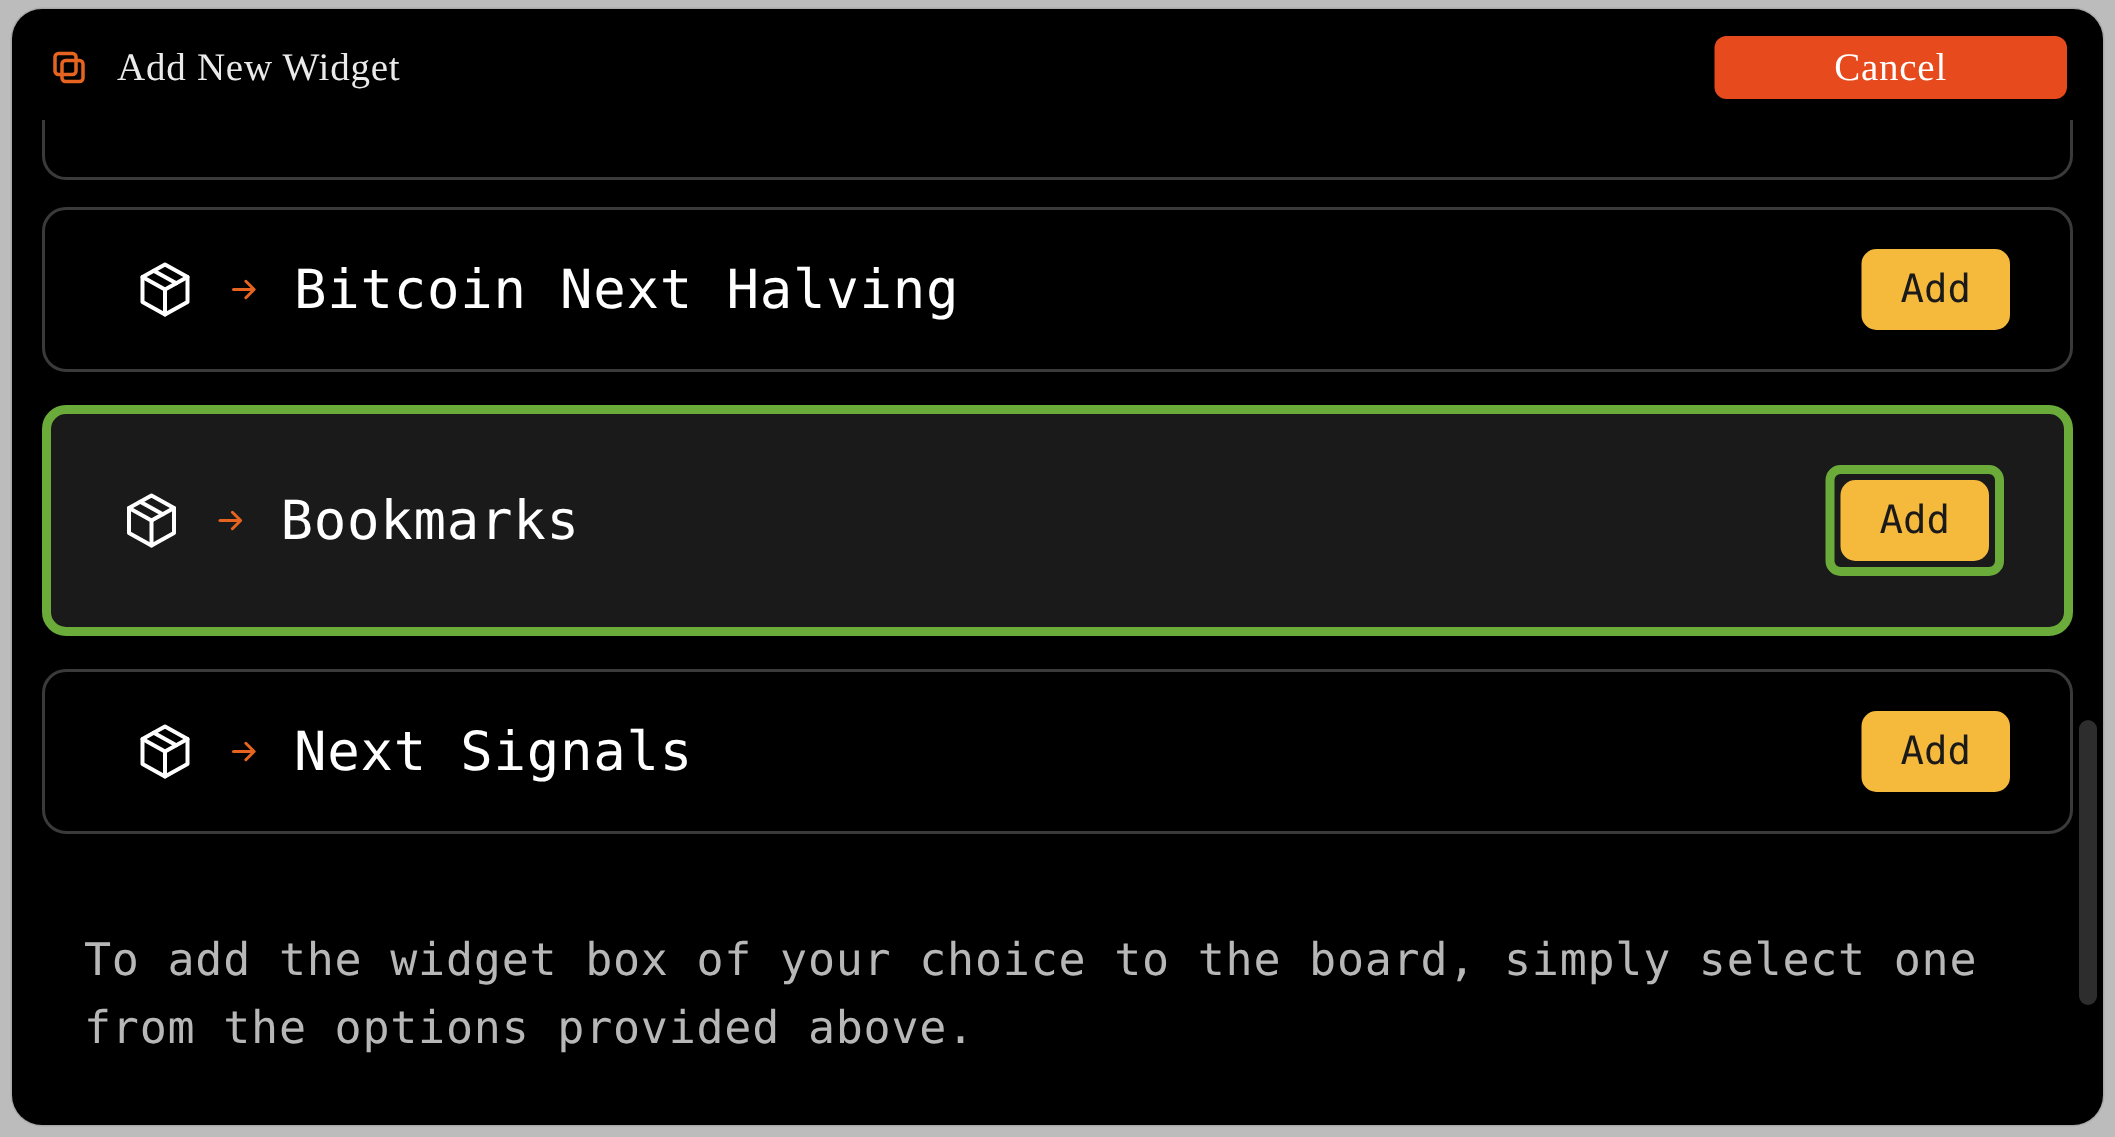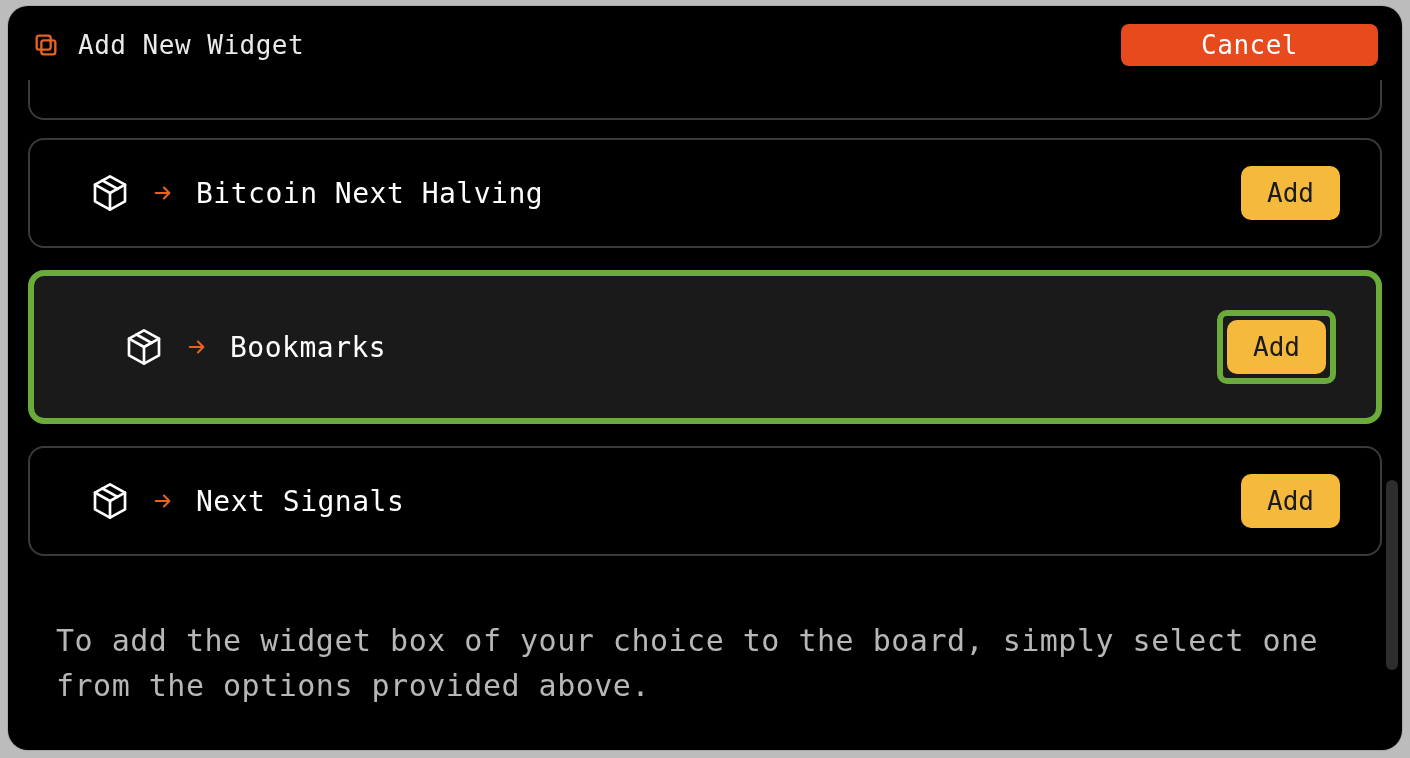--- a/index.html
+++ b/index.html
@@ -5,20 +5,21 @@
   * { box-sizing: border-box; margin: 0; padding: 0; }
   html, body { width: 1410px; height: 758px; background: #bcbcbc; font-family: ui-monospace, "SF Mono", Menlo, Consolas, monospace; }
   .modal {
     position: absolute; left: 8px; top: 6px; width: 1394px; height: 744px;
     background: #000; border-radius: 20px; overflow: hidden;
     box-shadow: 0 0 0 1px rgba(0,0,0,0.1);
   }
   .header {
     display: flex; align-items: center; justify-content: space-between;
     padding: 18px 24px 14px 24px;
+    font-family: Liberation Serif, serif;
   }
   .header-left { display: flex; align-items: center; gap: 18px; }
   .title { color: #eaeaea; font-size: 26px; letter-spacing: 0.5px; font-weight: 500; }
   .cancel-btn {
     background: #e64a1d; color: #fff; border: none; border-radius: 8px;
     padding: 6px 80px; font-size: 26px; font-family: inherit; letter-spacing: 0.5px;
     cursor: pointer; font-weight: 500;
   }
   .icon-small { width: 28px; height: 28px; display: inline-block; }
   .icon-small svg { width: 100%; height: 100%; }
@@ -30,24 +31,24 @@
     margin-bottom: 18px; background: #000;
   }
 
   .widget-row {
     display: flex; align-items: center; justify-content: space-between;
     border: 2px solid #3a3a3a; border-radius: 16px; background: #000;
     padding: 26px 40px 26px 60px; margin-bottom: 22px;
   }
   .widget-row.highlight {
     border: 6px solid #6aab3a; background: #1a1a1a; position: relative;
-    padding: 34px 40px 34px 90px;
+    padding: 34px 40px 34px 47px;
   }
   .row-left { display: flex; align-items: center; gap: 22px; }
-  .row-label { color: #fff; font-size: 28px; font-weight: 500; letter-spacing: 0.5px; }
+  .row-label { color: #fff; font-size: 36px; font-weight: 500; letter-spacing: 0.5px; }
   .package-icon { width: 40px; height: 40px; }
   .package-icon svg { width: 100%; height: 100%; }
   .arrow-icon { width: 22px; height: 22px; display: inline-flex; align-items: center; }
   .arrow-icon svg { width: 100%; height: 100%; }
 
   .add-btn {
     background: #f5b93c; color: #1a1a1a; border: none; border-radius: 10px;
     padding: 12px 26px; font-size: 26px; font-family: inherit; font-weight: 400;
     cursor: pointer;
   }

